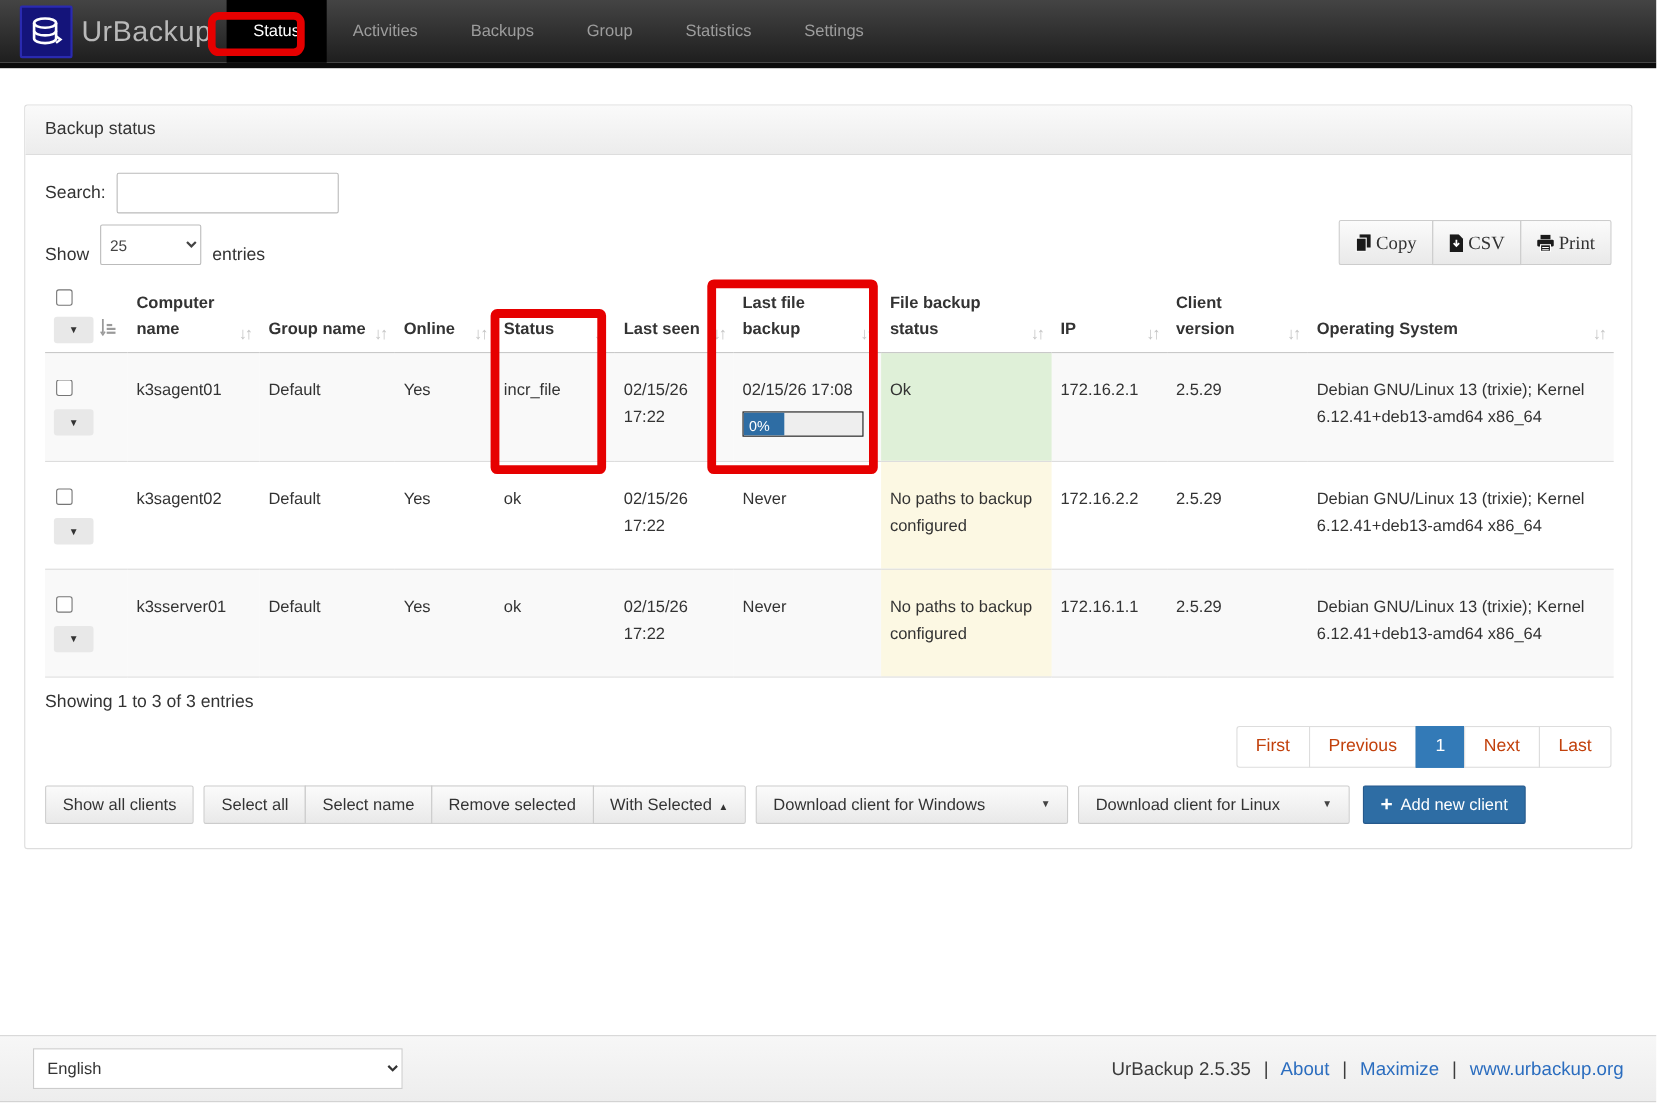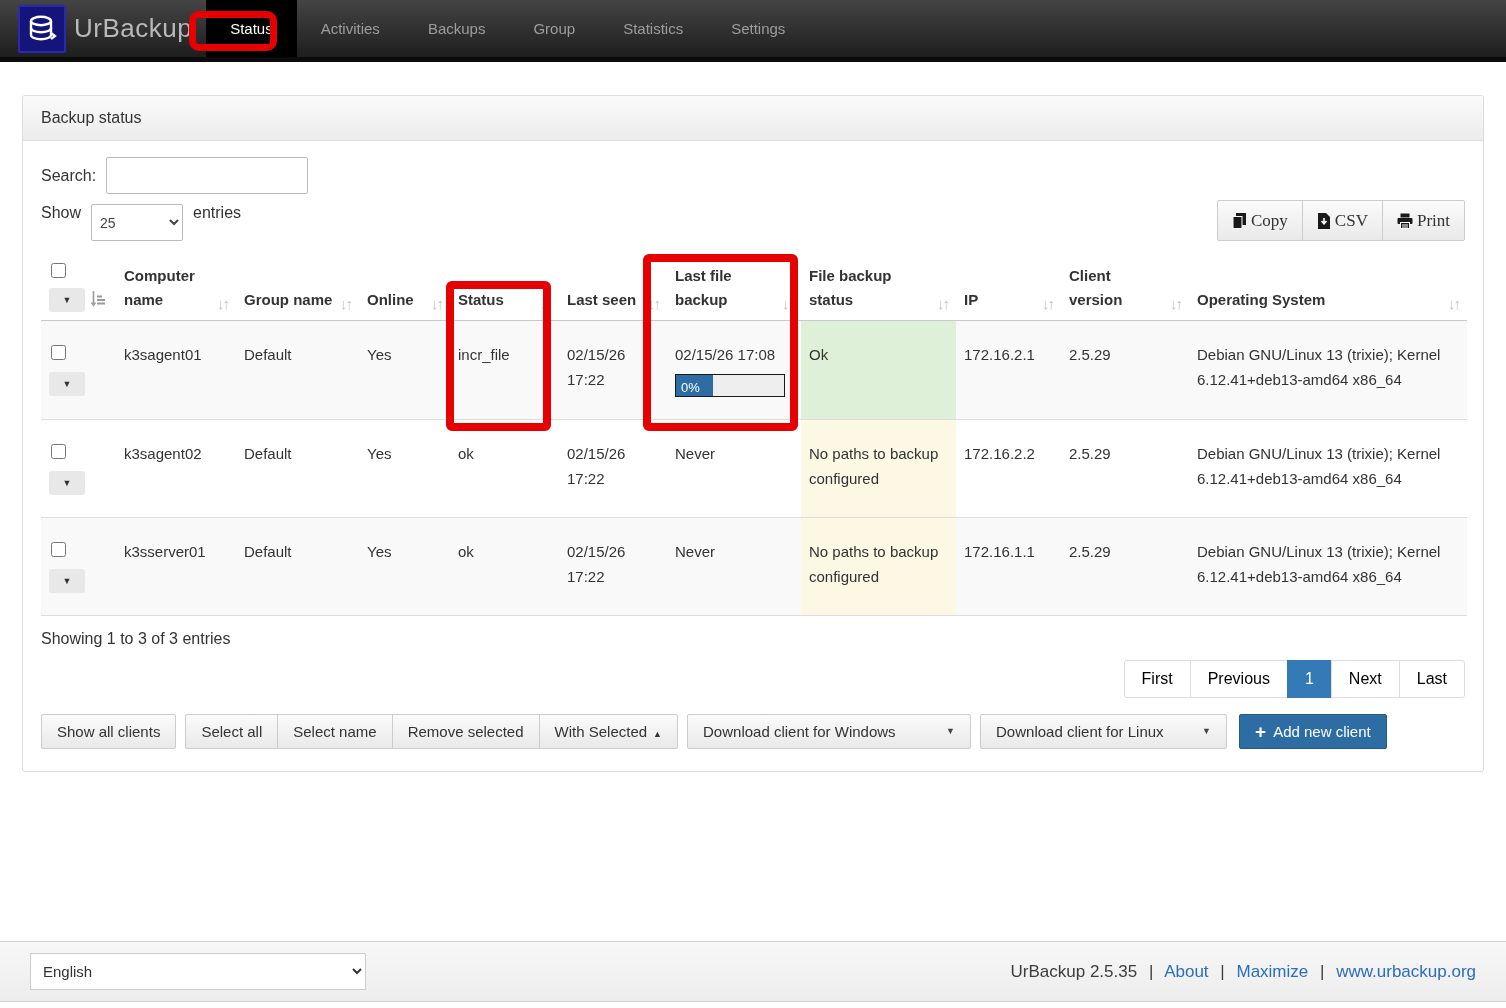--- a/index.html
+++ b/index.html
@@ -50,21 +50,21 @@
     border-bottom:1px solid #ddd;
     padding:13px 18px; font-size:16px; color:#333;
     border-radius:3px 3px 0 0;
   }
   .panel-body { padding:16px 18px 22px; }
 
   .search-row { display:flex; align-items:center; gap:10px; margin-bottom:10px; }
   .search-row label { font-size:16px; }
   .search-input { width:202px; height:37px; border:1px solid #bbb; border-radius:2px; padding:0 8px; font-size:15px; font-family:inherit; }
 
-  .length-row { display:flex; align-items:flex-start; gap:10px; margin-bottom:14px; position:relative; }
+  .length-row { display:flex; align-items:flex-end; gap:10px; margin-bottom:14px; position:relative; }
   .length-row .lbl { font-size:16px; }
   .length-select { width:92px; height:37px; border:1px solid #bbb; border-radius:2px; font-size:14px; color:#444; padding:0 4px; background:#fff; font-family:inherit; }
 
   .export-group { position:absolute; right:0; top:-4px; display:flex; }
   .btn {
     background: linear-gradient(#fbfbfb,#e9e9e9);
     border:1px solid #ccc; border-radius:2px;
     font-size:15px; color:#333; cursor:pointer;
     font-family:"Liberation Sans",sans-serif;
   }
@@ -125,21 +125,21 @@
   .progress-fill {
     background:#2e6da4; color:#fff; font-size:13px;
     padding:2px 8px 0 5px; min-width:37px;
   }
 
   .summary-row { margin-top:14px; font-size:16px; color:#333; }
 
   .pagination-row { display:flex; justify-content:flex-end; margin-top:12px; }
   .pagination { display:flex; }
   .page-btn {
-    padding:9px 17px; font-size:16px; color:#000000;
+    padding:9px 17px; font-size:16px; color:#c2410c;
     background:#fff; border:1px solid #ddd; margin-left:-1px; cursor:pointer;
     font-family:inherit;
   }
   .page-btn:first-child { border-radius:3px 0 0 3px; margin-left:0; }
   .page-btn:last-child  { border-radius:0 3px 3px 0; }
   .page-btn.active { background:#337ab7; border-color:#337ab7; color:#fff; }
 
   .toolbar-row { display:flex; margin-top:16px; align-items:stretch; }
   .toolbar-row .btn { height:35px; padding:0 15px; font-size:15px; }
   .tb-gap { width:9px; }

